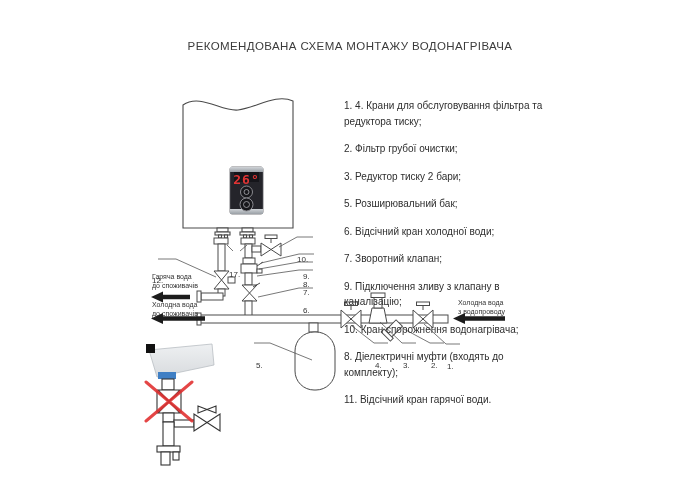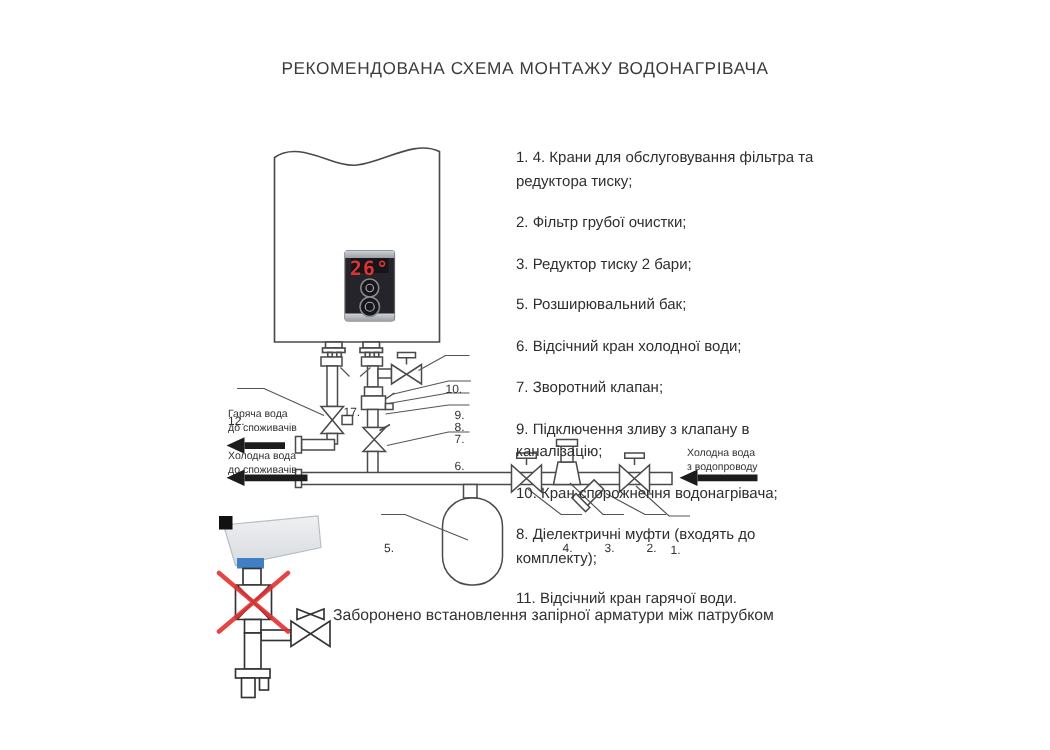--- a/index.html
+++ b/index.html
@@ -203,16 +203,15 @@
   <span class="abs callout" style="left:303px;top:252px;">8.</span>
   <span class="abs callout" style="left:303px;top:260px;">7.</span>
   <span class="abs callout" style="left:303px;top:278px;">6.</span>
   <span class="abs callout" style="left:256px;top:333px;">5.</span>
   <span class="abs callout" style="left:375px;top:333px;">4.</span>
   <span class="abs callout" style="left:403px;top:333px;">3.</span>
   <span class="abs callout" style="left:431px;top:333px;">2.</span>
   <span class="abs callout" style="left:447px;top:334px;">1.</span>
 
   <div class="abs warning">
-    <div>Заборонено встановлення запірної арматури між патрубком</div>
   </div>
 
 </div>
 
 </body></html>

